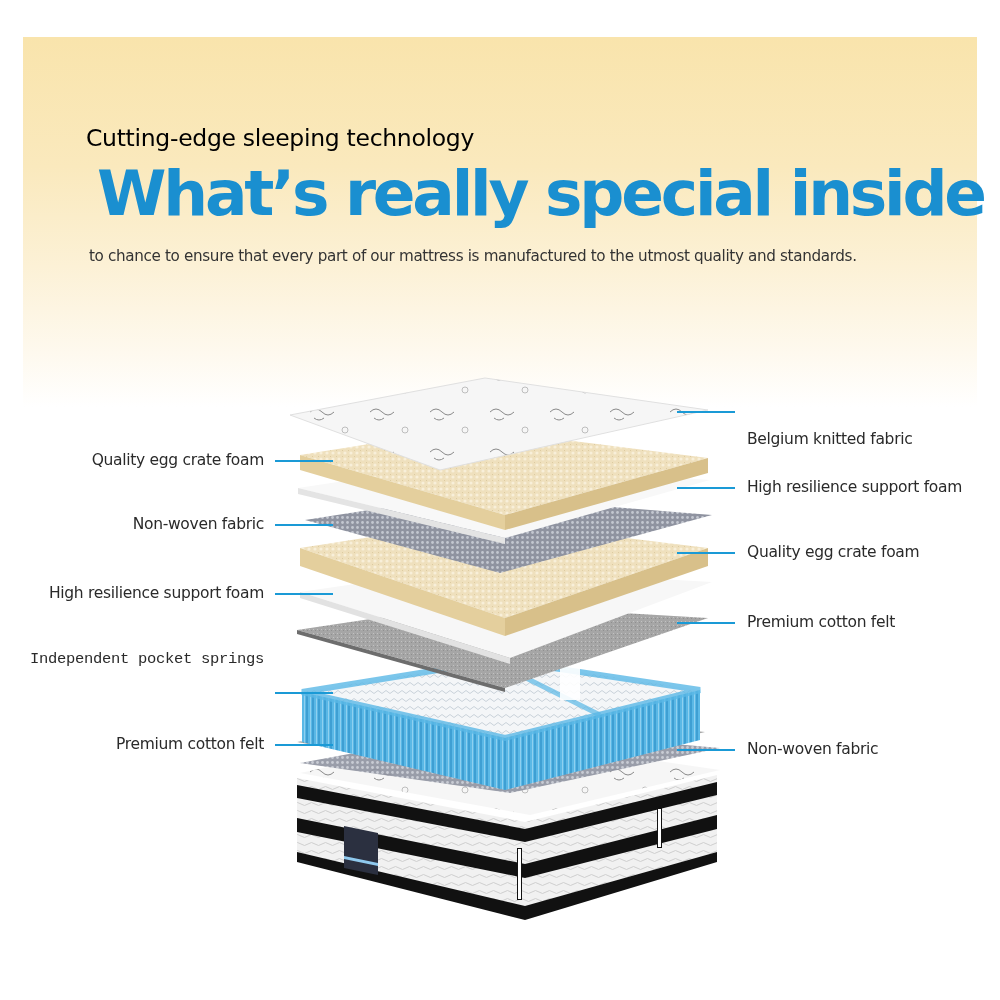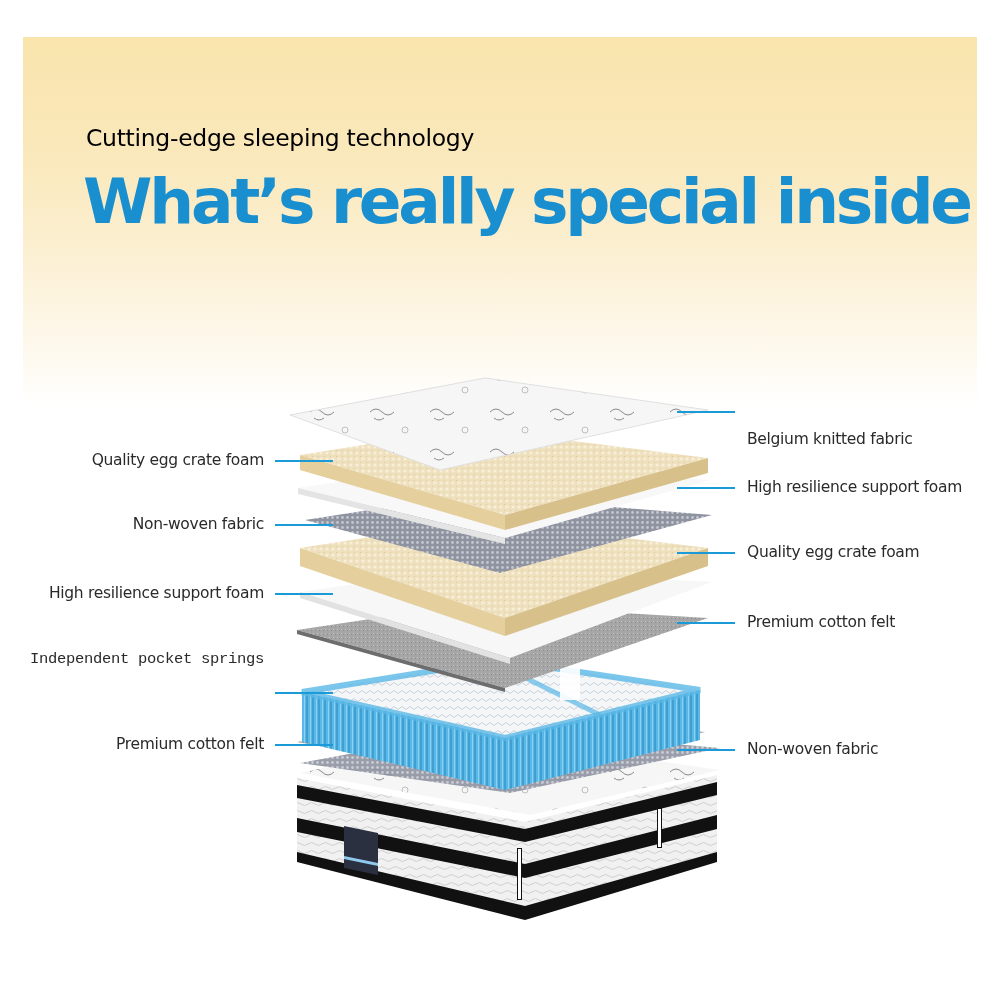--- a/index.html
+++ b/index.html
@@ -7,24 +7,23 @@
            font-family: "DejaVu Sans", "Liberation Sans", sans-serif; }
     .panel {
       position: absolute; left: 23px; top: 37px; width: 954px; height: 370px;
       background: linear-gradient(to bottom, #f9e4ac 0%, #fae9bd 35%, #fcf1d6 62%, #fef9ee 85%, #ffffff 100%);
     }
     .subtitle {
       position: absolute; left: 86px; top: 124px; font-size: 23.5px; color: #000000;
       letter-spacing: -0.3px; white-space: nowrap;
     }
     .headline {
-      position: absolute; left: 83px; top: 158px; font-size: 63px; font-weight: bold;
+      position: absolute; left: 97px; top: 158px; font-size: 63px; font-weight: bold;
       color: #1a8fd0; letter-spacing: -3.2px; white-space: nowrap; line-height: 1.15;
       font-family: "DejaVu Sans", sans-serif;
-      margin-top: 8px;
     }
     .intro {
       position: absolute; left: 89px; top: 244px; font-size: 15.2px; color: #333333;
       line-height: 24px; letter-spacing: -0.35px; white-space: nowrap;
     }
     .intro div { margin: 0; }
 
     .illustration { position: absolute; left: 0; top: 0; width: 1000px; height: 1000px; }
 
     .label {
@@ -35,20 +34,21 @@
     .leader { position: absolute; height: 2px; background: #1a9ad6; }
   </style>
 </head>
 <body>
 
 <div class="panel"></div>
 
 <div class="subtitle">Cutting-edge sleeping technology</div>
 <div class="headline">What’s really special inside</div>
 <div class="intro">
+  <div>to chance to ensure that every part of our mattress is manufactured to the utmost quality and standards.</div>
 </div>
 
 <svg class="illustration" viewBox="0 0 1000 1000" xmlns="http://www.w3.org/2000/svg">
   <defs>
     <pattern id="eggcrate" width="6" height="6" patternUnits="userSpaceOnUse">
       <rect width="6" height="6" fill="#efe0bd"></rect>
       <circle cx="3" cy="3" r="1.6" fill="#f8efd9"></circle>
       <circle cx="0" cy="0" r="1" fill="#d8c497"></circle>
     </pattern>
     <pattern id="nonwoven" width="5" height="5" patternUnits="userSpaceOnUse">

